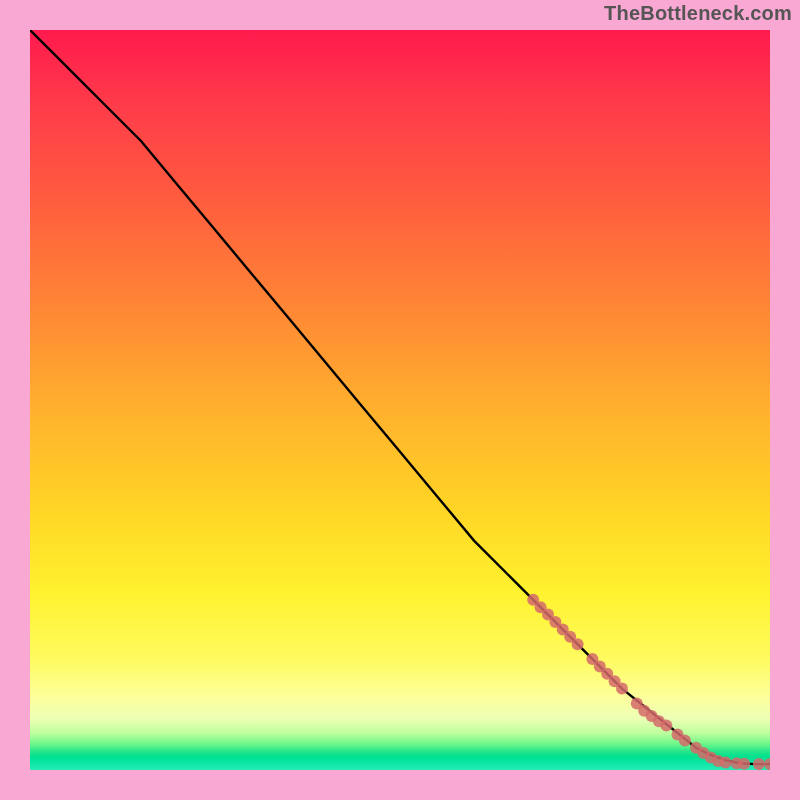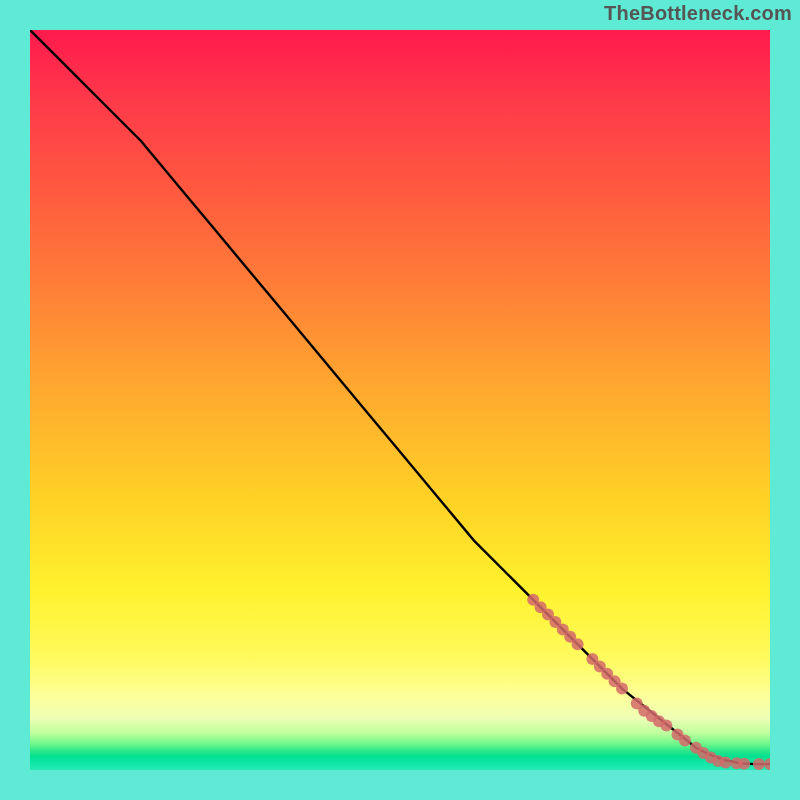--- a/index.html
+++ b/index.html
@@ -7,21 +7,21 @@
     padding: 0;
     width: 800px;
     height: 800px;
     overflow: hidden;
     font-family: Arial, Helvetica, sans-serif;
   }
   .frame {
     position: relative;
     width: 800px;
     height: 800px;
-    background: #5eead4;
+    background: #f9a8d4;
   }
   .watermark {
     position: absolute;
     top: 2px;
     right: 8px;
     color: #555;
     font-size: 20px;
     font-weight: 600;
     letter-spacing: 0.2px;
     z-index: 20;

